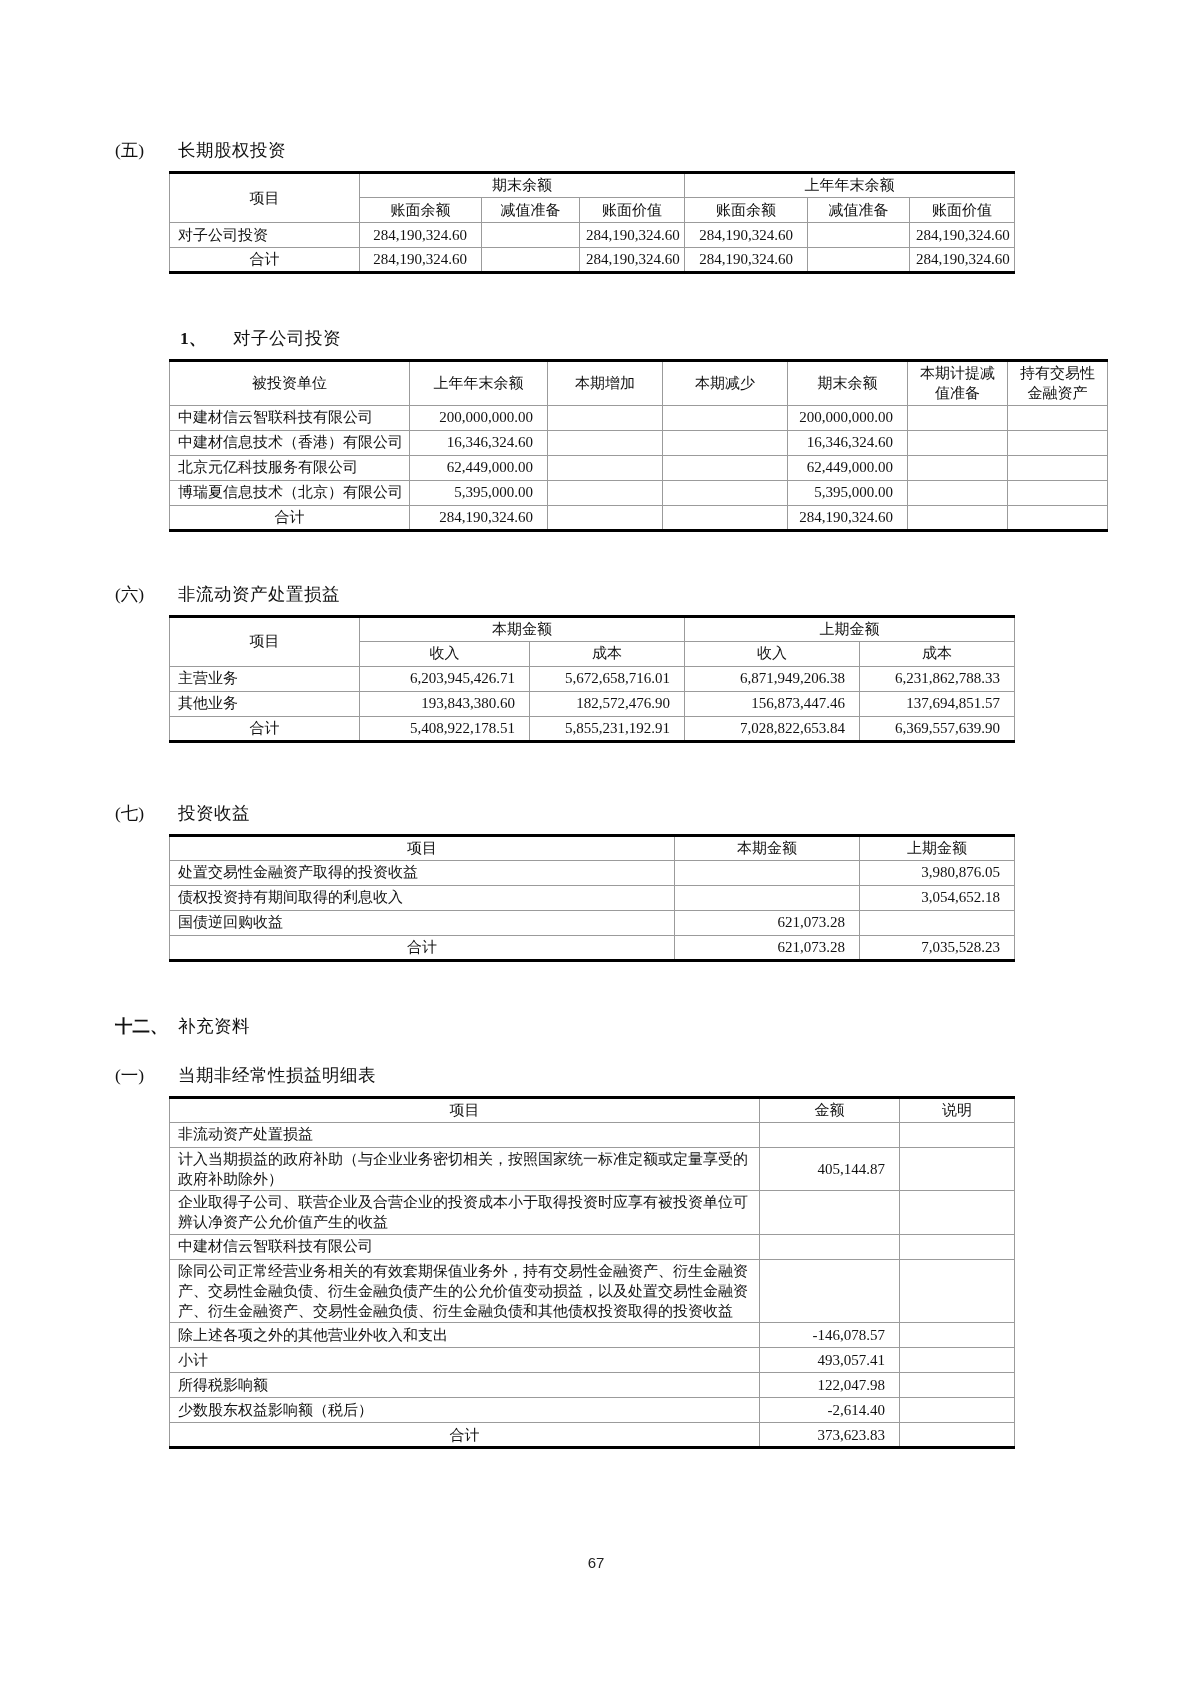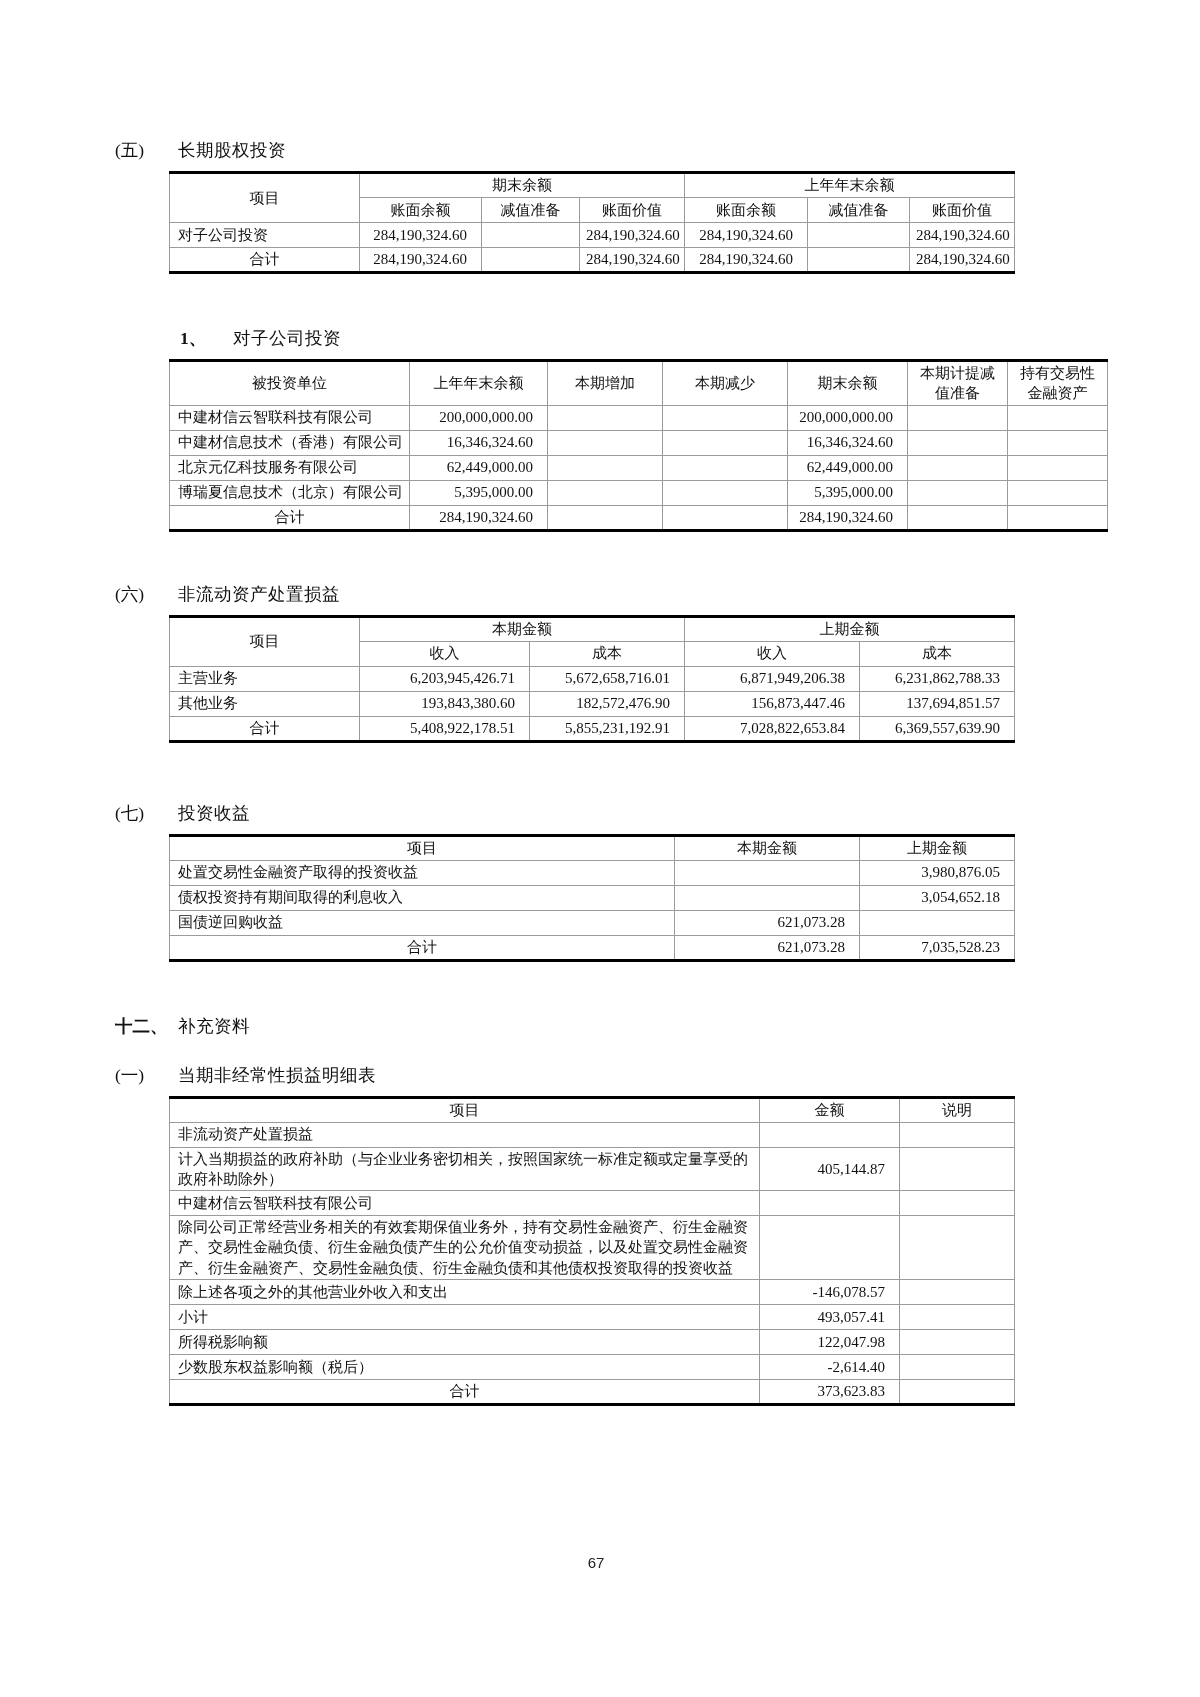--- a/index.html
+++ b/index.html
@@ -320,20 +320,25 @@
           <td class="cell-item">非流动资产处置损益</td>
           <td class="cell-num"></td>
           <td class="cell-num"></td>
         </tr>
         <tr>
           <td class="cell-item">计入当期损益的政府补助（与企业业务密切相关，按照国家统一标准定额或定量享受的政府补助除外）</td>
           <td class="cell-num">405,144.87</td>
           <td class="cell-num"></td>
         </tr>
         <tr>
+          <td class="cell-item">企业取得子公司、联营企业及合营企业的投资成本小于取得投资时应享有被投资单位可辨认净资产公允价值产生的收益</td>
+          <td class="cell-num"></td>
+          <td class="cell-num"></td>
+        </tr>
+        <tr>
           <td class="cell-item">中建材信云智联科技有限公司</td>
           <td class="cell-num"></td>
           <td class="cell-num"></td>
         </tr>
         <tr>
           <td class="cell-item">除同公司正常经营业务相关的有效套期保值业务外，持有交易性金融资产、衍生金融资产、交易性金融负债、衍生金融负债产生的公允价值变动损益，以及处置交易性金融资产、衍生金融资产、交易性金融负债、衍生金融负债和其他债权投资取得的投资收益</td>
           <td class="cell-num"></td>
           <td class="cell-num"></td>
         </tr>
         <tr>

